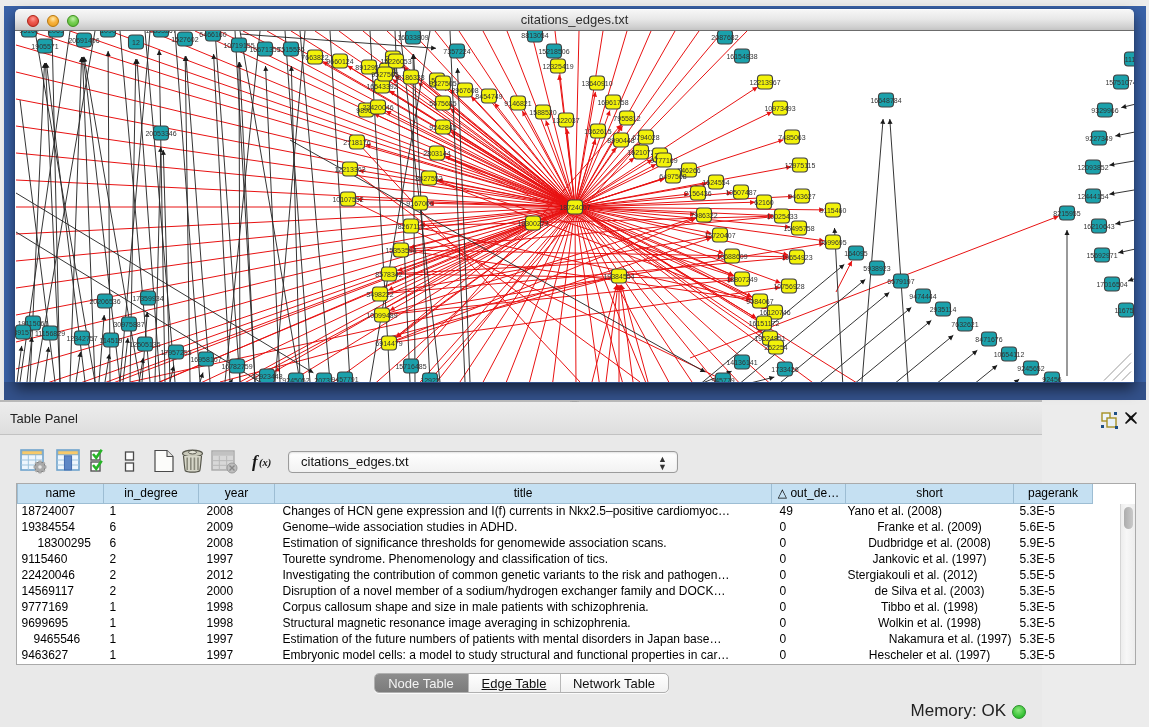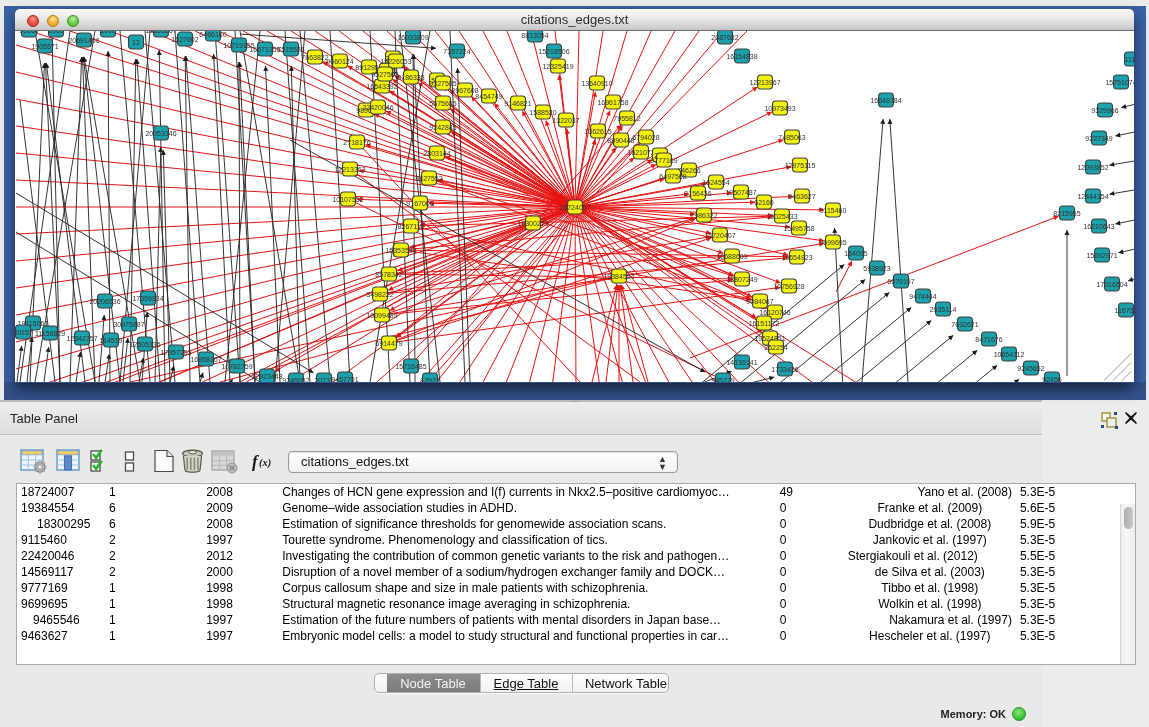--- a/index.html
+++ b/index.html
@@ -38,23 +38,23 @@
   border:1px solid #aaa; overflow:hidden; }
 table.t { border-collapse:collapse; font-size:12px; color:#000; table-layout:fixed; width:1076px; }
 table.t th { background:#c5e0f2; border:1px solid #9dbdd3; border-top:none; font-weight:normal;
   height:19px; font-size:12px; padding:0; overflow:hidden; white-space:nowrap; }
 table.t td { height:16px; padding:0 2px; overflow:hidden; white-space:nowrap; }
 #segwrap { position:absolute; left:0; top:273px; width:100%; }
 #seg { margin:0 auto; width:295px; height:20px; border:1px solid #b0b0b0; border-radius:5px;
   background:linear-gradient(#ffffff,#f1f1f1); display:flex; font-size:13px; overflow:hidden;
   box-shadow:0 1px 0 rgba(255,255,255,0.8); }
 #seg .s { flex:0 0 auto; text-align:center; line-height:19px; color:#111; }
-#seg .s.sel { background:linear-gradient(#8d8d8d,#7b7b7b); color:#f4f4f4;margin-left:12px; }
+#seg .s.sel { background:linear-gradient(#8d8d8d,#7b7b7b); color:#f4f4f4; }
 #seg .s + .s { border-left:1px solid #b8b8b8; }
-#memline { position:absolute; right:6px; bottom:6px; font-size:11px; color:#222;font-weight:bold; }
+#memline { position:absolute; right:6px; bottom:6px; font-size:17px; color:#222; }
 #memline .dot { display:inline-block; width:14px; height:14px; border-radius:50%; vertical-align:-3px;
   background:radial-gradient(circle at 45% 35%, #8ce87c, #2fbe2f 70%, #1f9e1f); border:1px solid #2a8f2a; margin-left:6px; margin-right:10px;}
 </style>
 </head>
 <body>
 <div id="blue">
   <div class="botband"></div>
   <div id="macwin">
     <div id="titlebar">
       <div class="tl red"></div>
@@ -848,27 +848,36 @@
 <colgroup>
           <col style="width:86px">
           <col style="width:95px">
           <col style="width:76px">
           <col style="width:497px">
           <col style="width:74px">
           <col style="width:168px">
           <col style="width:79px">
         </colgroup>
 <tbody>
+          <tr>
+            <th>name</th>
+            <th>in_degree</th>
+            <th>year</th>
+            <th>title</th>
+            <th>△ out_de…</th>
+            <th>short</th>
+            <th>pagerank</th>
+          </tr>
 <tr>
             <td style="padding-left:4px">18724007</td>
             <td style="padding-left:6px">1</td>
             <td style="padding-left:8px">2008</td>
             <td style="padding-left:8px">Changes of HCN gene expression and I(f) currents in Nkx2.5–positive cardiomyoc…</td>
             <td style="padding-left:8px">49</td>
-            <td style="text-align:right">Yano et al. (2008)</td>
+            <td style="text-align:left">Yano et al. (2008)</td>
             <td style="padding-left:6px">5.3E-5</td>
           </tr>
 <tr>
             <td style="padding-left:4px">19384554</td>
             <td style="padding-left:6px">6</td>
             <td style="padding-left:8px">2009</td>
             <td style="padding-left:8px">Genome–wide association studies in ADHD.</td>
             <td style="padding-left:8px">0</td>
             <td style="text-align:center">Franke et al. (2009)</td>
             <td style="padding-left:6px">5.6E-5</td>

